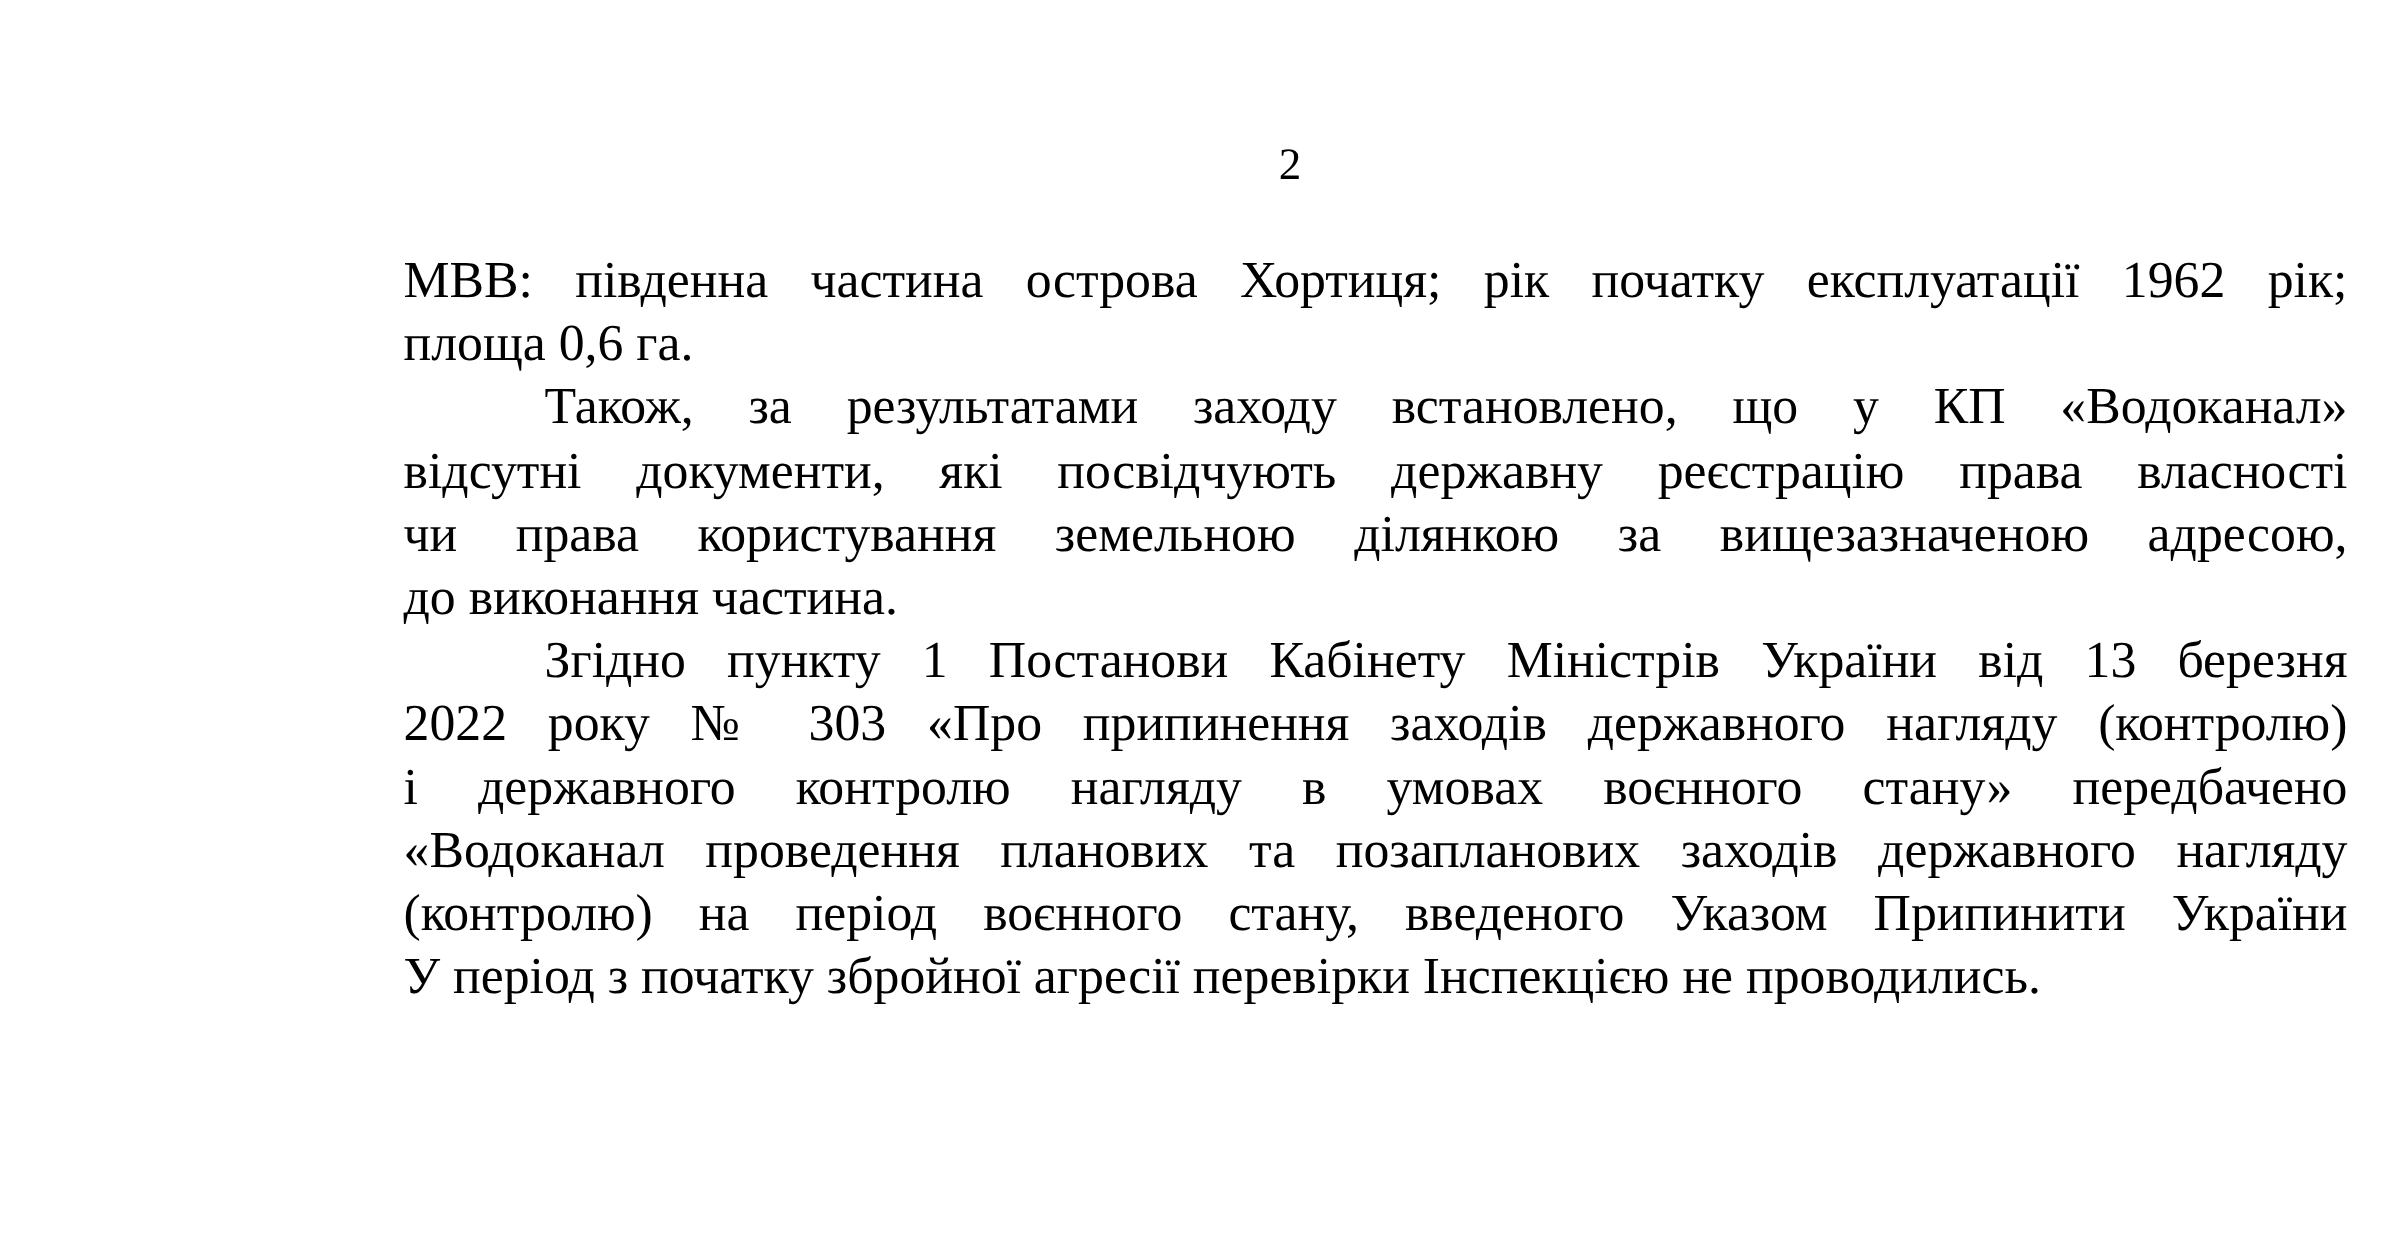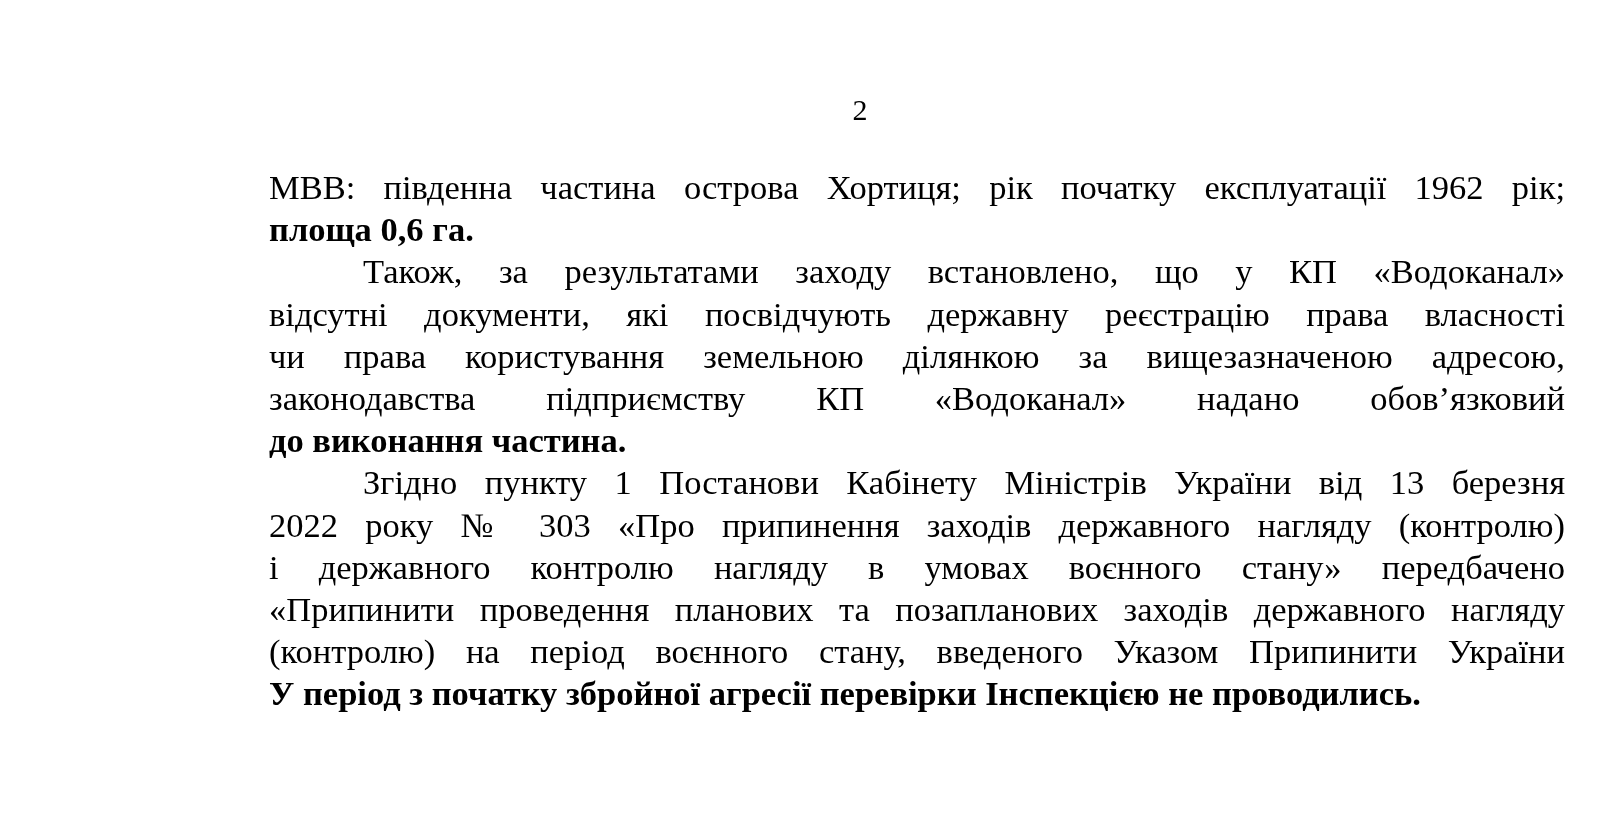--- a/index.html
+++ b/index.html
@@ -36,21 +36,20 @@
       font-size: 34.5px;
       line-height: 42.2px;
       height: 42.2px;
       white-space: nowrap;
       text-align: justify;
       text-align-last: justify;
     }
     .line.last {
       text-align: right;
       text-align-last: left;
-      font-weight: bold;
     }
     .line.indent {
       padding-left: 94px;
     }
     .paragraph + .paragraph {
       margin-top: 0;
     }
   </style>
 </head>
 <body>
@@ -62,27 +61,26 @@
 
     <div class="paragraph">
       <span class="line">МВВ: південна частина острова Хортиця; рік початку експлуатації 1962 рік;</span>
       <span class="line last">площа 0,6 га.</span>
     </div>
 
     <div class="paragraph">
       <span class="line indent">Також, за результатами заходу встановлено, що у КП «Водоканал»</span>
       <span class="line">відсутні документи, які посвідчують державну реєстрацію права власності</span>
       <span class="line">чи права користування земельною ділянкою за вищезазначеною адресою,</span>
-      <span class="line">законодавства підприємству КП «Водоканал» надано обов’язковий</span>
       <span class="line last">до виконання частина.</span>
     </div>
 
     <div class="paragraph">
       <span class="line indent">Згідно пункту 1 Постанови Кабінету Міністрів України від 13 березня</span>
       <span class="line">2022 року № 303 «Про припинення заходів державного нагляду (контролю)</span>
       <span class="line">і державного контролю нагляду в умовах воєнного стану» передбачено</span>
-      <span class="line">«Припинити проведення планових та позапланових заходів державного нагляду</span>
+      <span class="line">«Водоканал проведення планових та позапланових заходів державного нагляду</span>
       <span class="line">(контролю) на період воєнного стану, введеного Указом Припинити України</span>
       <span class="line last">У період з початку збройної агресії перевірки Інспекцією не проводились.</span>
     </div>
 
   </div>
 </div>
 
 </body></html>

